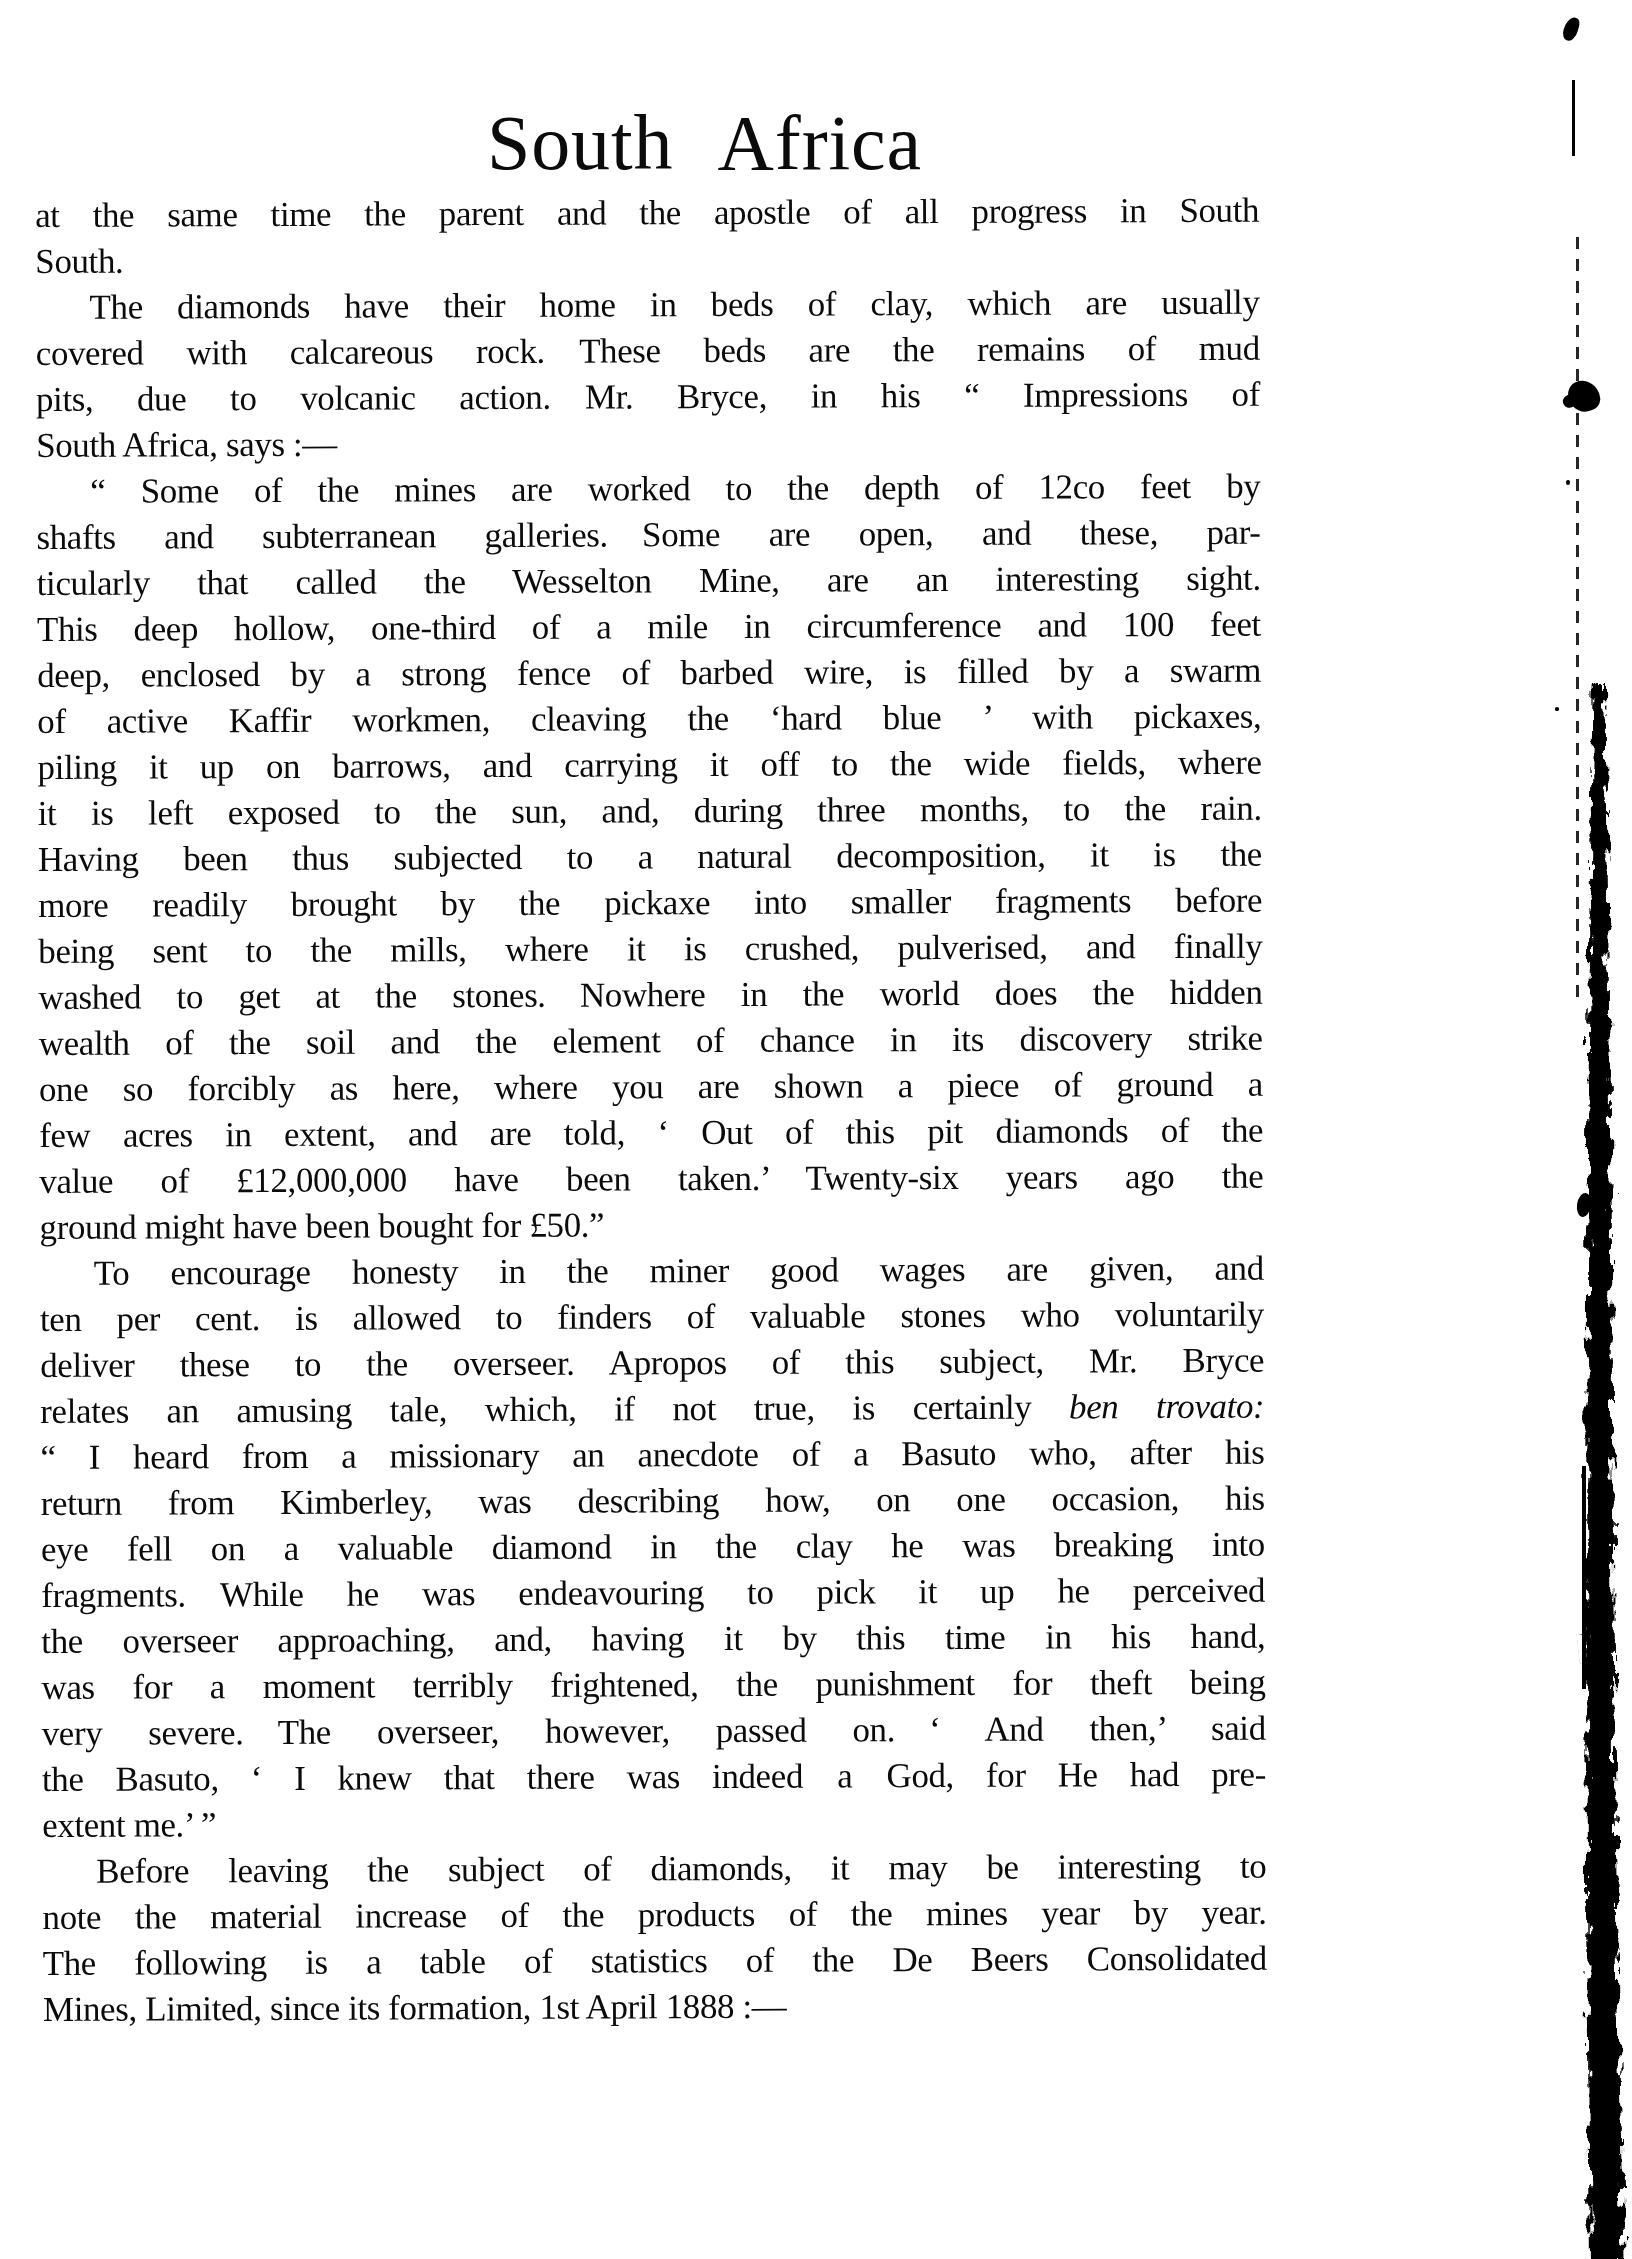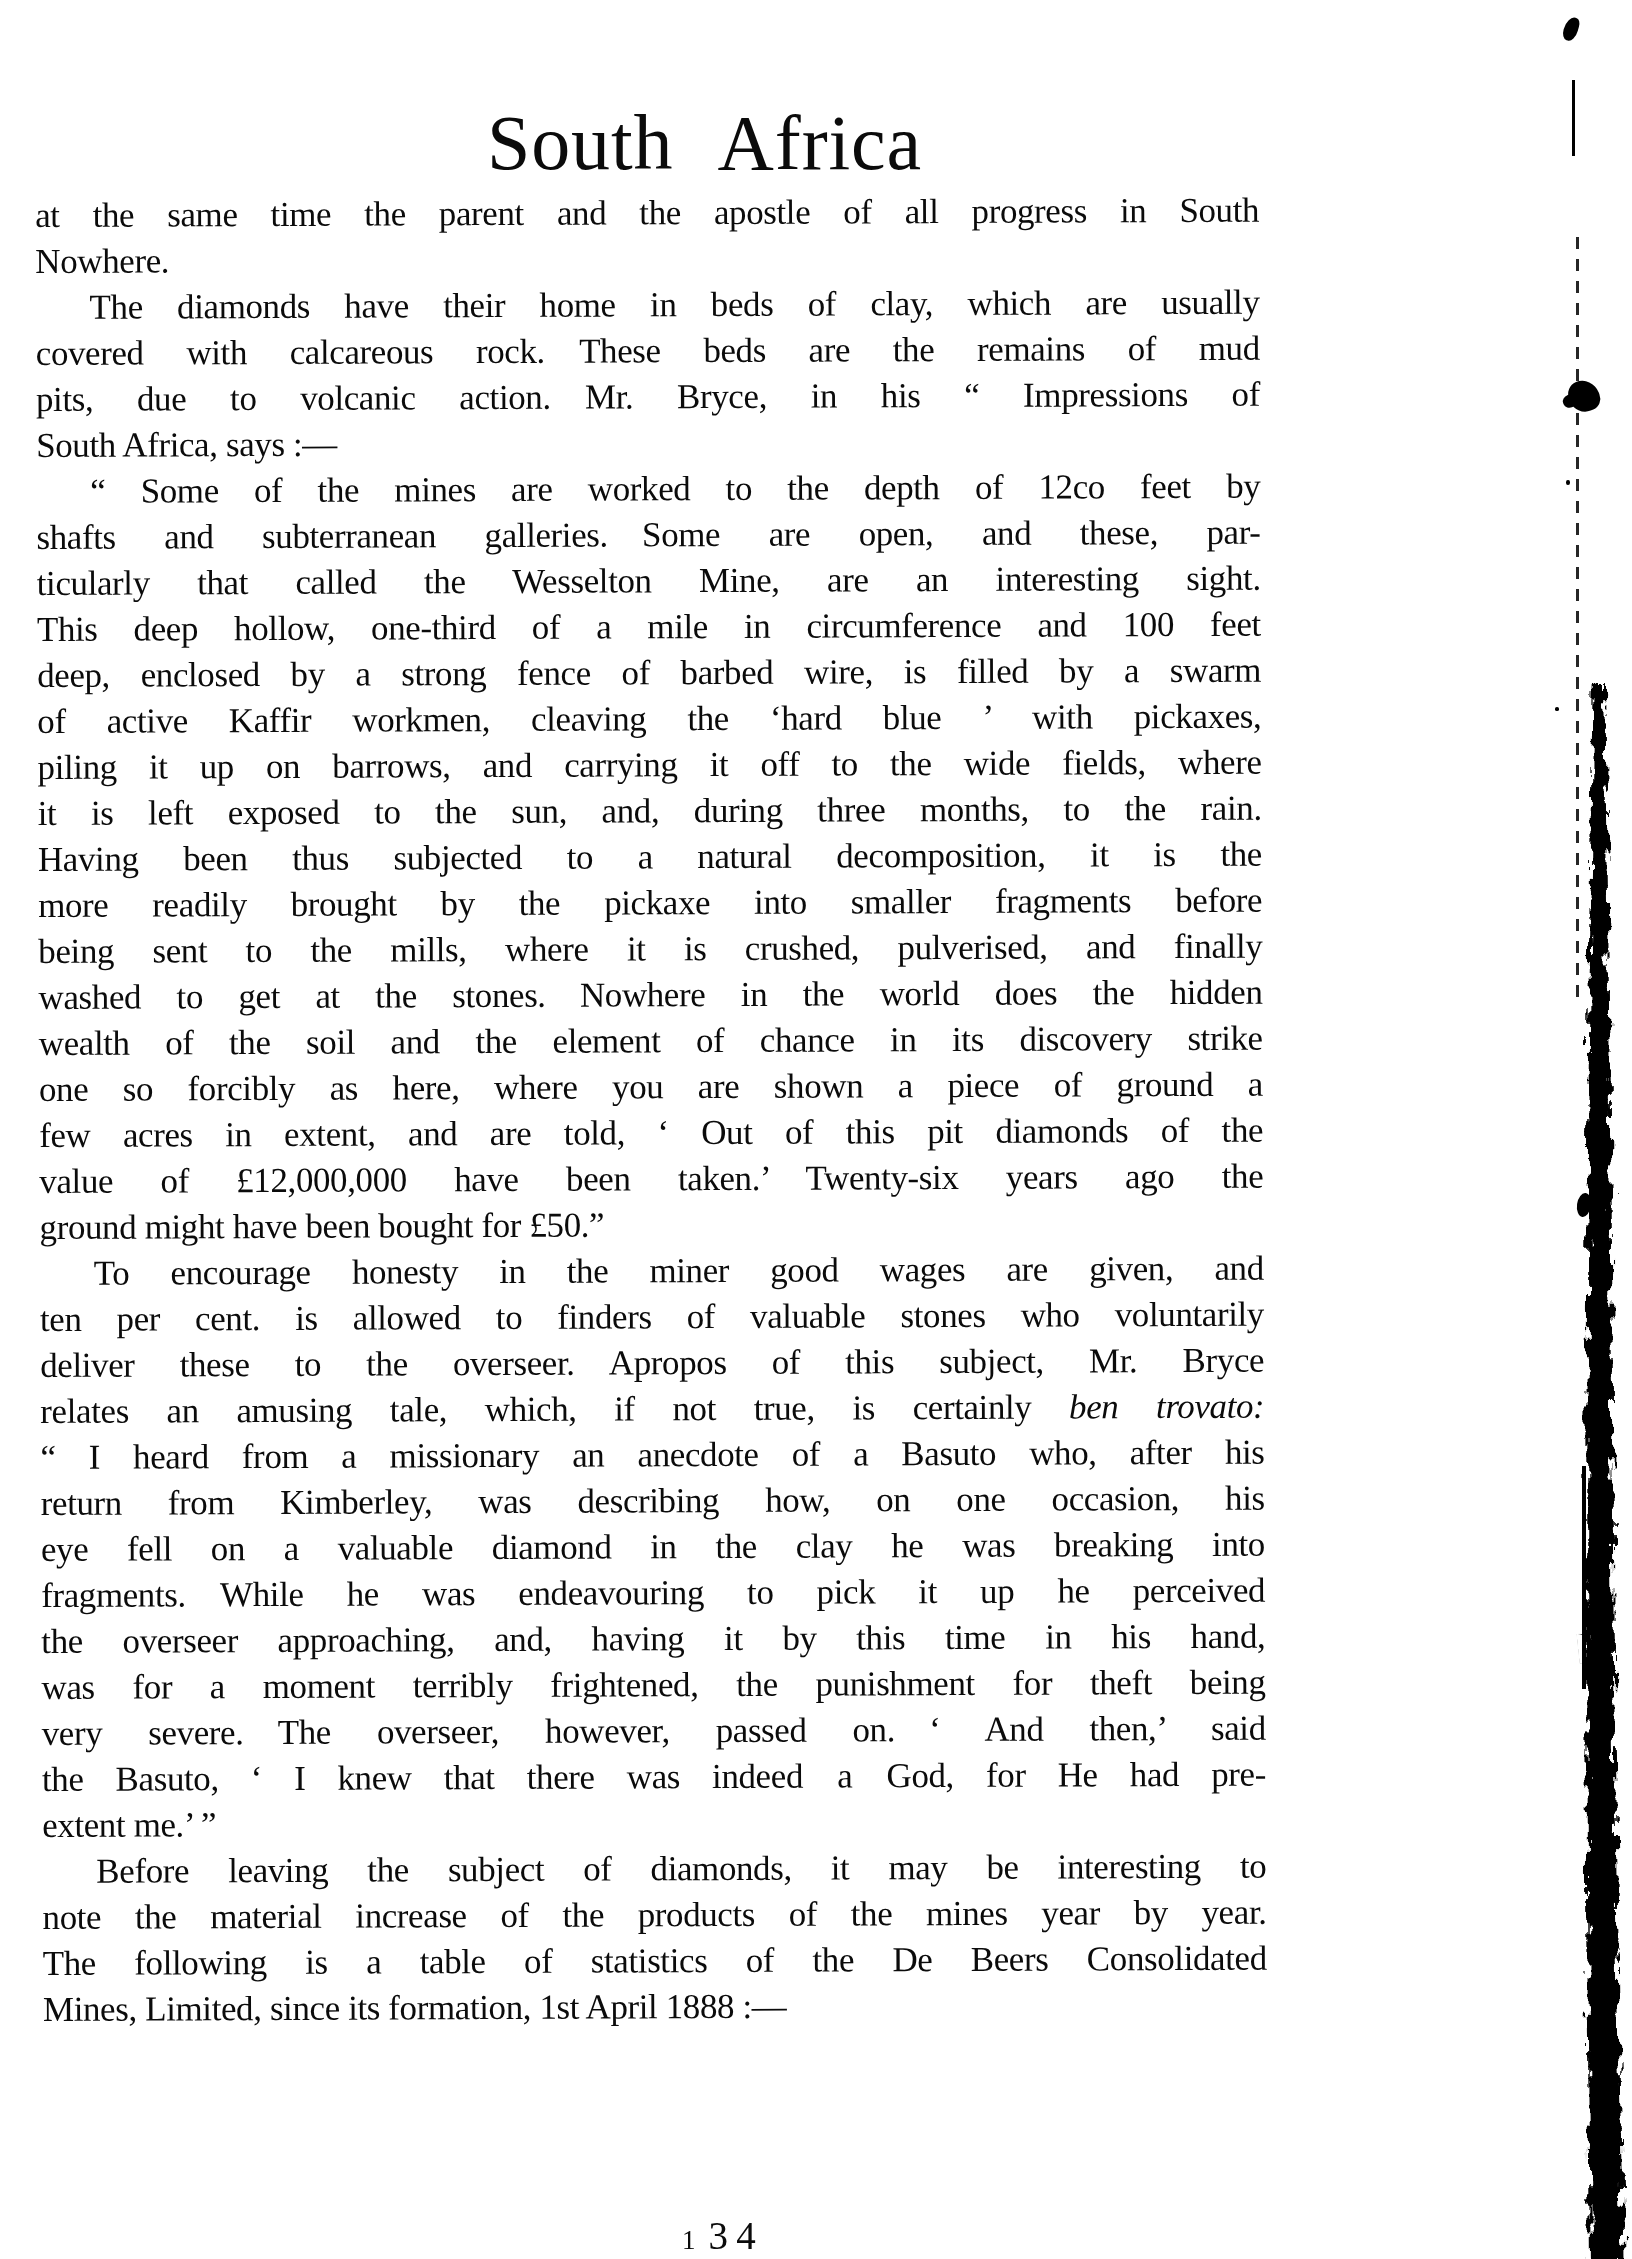--- a/index.html
+++ b/index.html
@@ -51,21 +51,21 @@
 </style>
 </head>
 <body>
 
 <div class="page">
 
   <h1 class="title">South Africa</h1>
 
   <div class="body-text" id="body-lines">
       <div class="line fill"><span>at the same time the parent and the apostle of all progress in South</span></div>
-      <div class="line"><span>Nowhere.</span></div>
+      <div class="line"><span>South.</span></div>
       <div class="line ind fill"><span>The diamonds have their home in beds of clay, which are usually</span></div>
       <div class="line fill"><span>covered with calcareous rock.  These beds are the remains of mud</span></div>
       <div class="line fill"><span>pits, due to volcanic action.  Mr. Bryce, in his “ Impressions of</span></div>
       <div class="line"><span>South Africa, says :—</span></div>
       <div class="line ind fill"><span>“ Some of the mines are worked to the depth of 12co feet by</span></div>
       <div class="line fill"><span>shafts and subterranean galleries.  Some are open, and these, par-</span></div>
       <div class="line fill"><span>ticularly that called the Wesselton Mine, are an interesting sight.</span></div>
       <div class="line fill"><span>This deep hollow, one-third of a mile in circumference and 100 feet</span></div>
       <div class="line fill"><span>deep, enclosed by a strong fence of barbed wire, is filled by a swarm</span></div>
       <div class="line fill"><span>of active Kaffir workmen, cleaving the ‘hard blue ’ with pickaxes,</span></div>
@@ -92,21 +92,20 @@
       <div class="line fill"><span>was for a moment terribly frightened, the punishment for theft being</span></div>
       <div class="line fill"><span>very severe.  The overseer, however, passed on.  ‘ And then,’ said</span></div>
       <div class="line fill"><span>the Basuto, ‘ I knew that there was indeed  a  God, for He had pre-</span></div>
       <div class="line"><span>extent me.’ ”</span></div>
       <div class="line ind fill"><span>Before leaving the subject of diamonds, it may be interesting to</span></div>
       <div class="line fill"><span>note the material increase of the products of the mines year by year.</span></div>
       <div class="line fill"><span>The following is a table of statistics of the De Beers Consolidated</span></div>
       <div class="line"><span>Mines, Limited, since its formation, 1st April 1888 :—</span></div>
     </div>
 
-  <div class="folio">134</div>
 
   <div class="art a-comma"></div>
   <div class="art a-topline"></div>
   <div class="art a-dashline"></div>
   <div class="art a-moth"></div>
   <div class="art a-dot1"></div>
   <div class="art a-dot2"></div>
   <div class="art a-oval"></div>
   <div class="art a-sideline"></div>
   <div class="art a-curl"></div>

